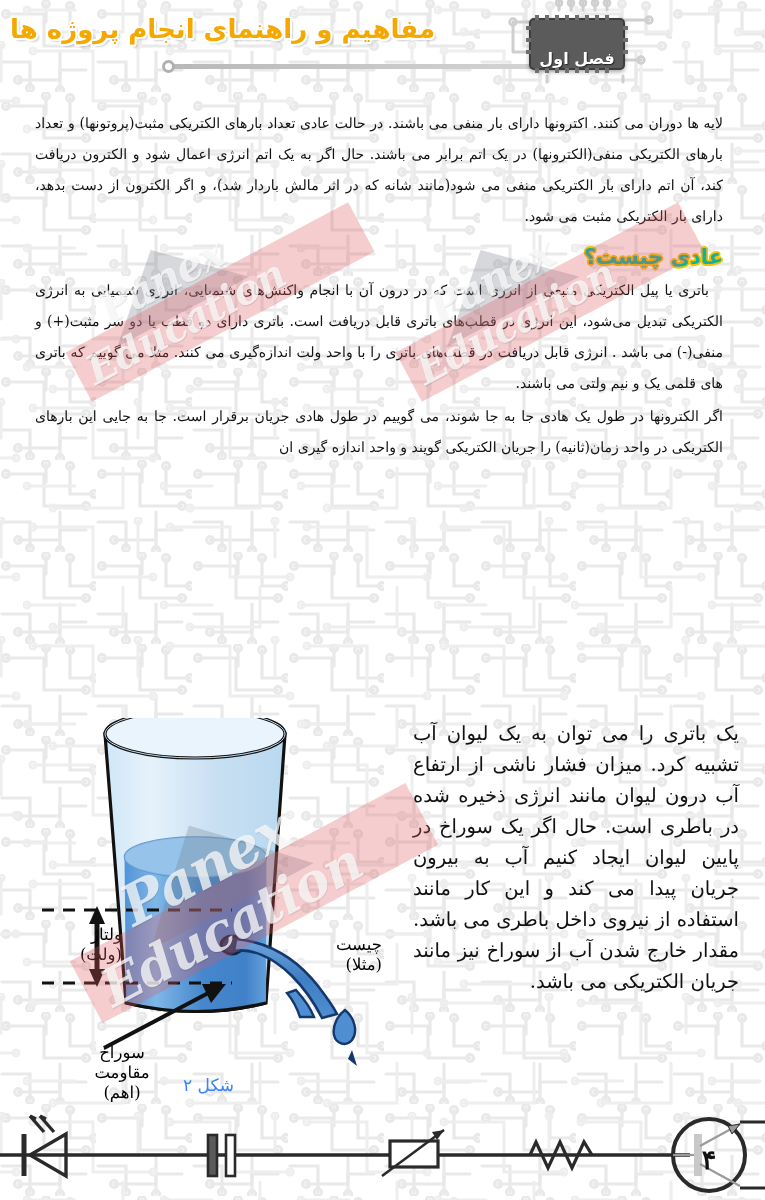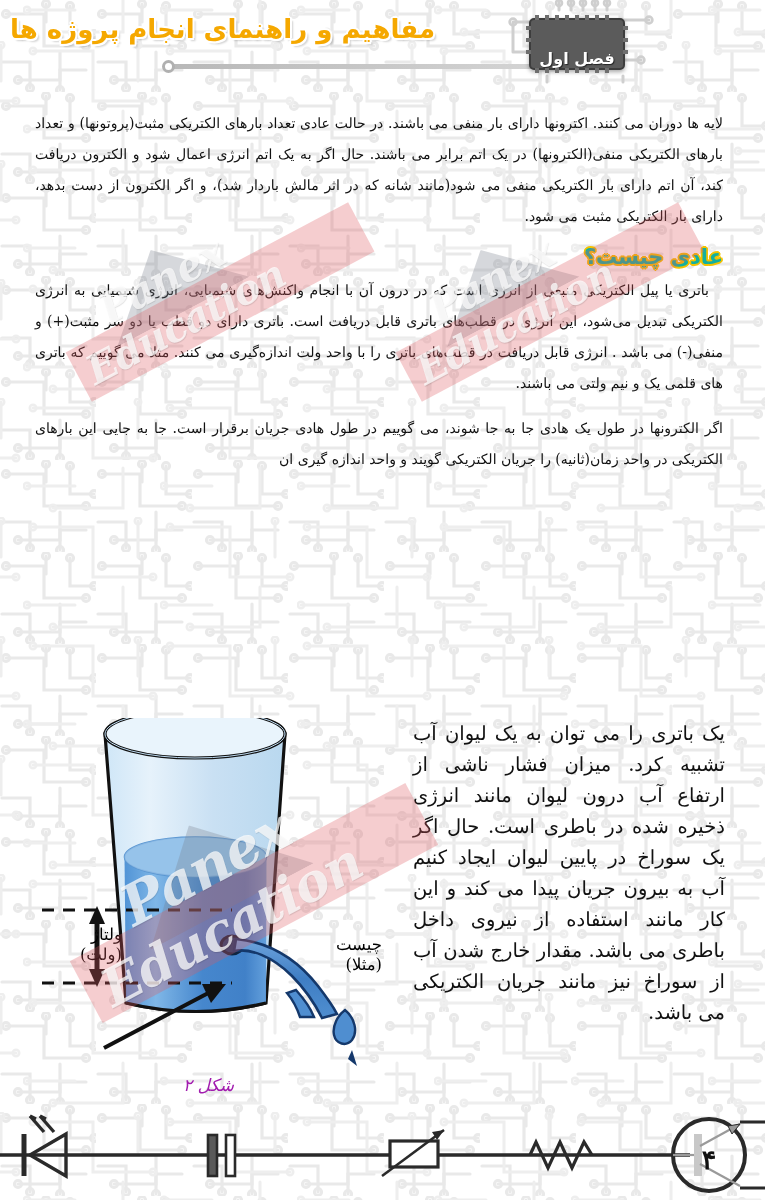--- a/index.html
+++ b/index.html
@@ -82,21 +82,21 @@
   .para{
     margin:0 42px 0 35px;
     font-family:"DejaVu Serif","Liberation Serif",serif;
     font-size:14px;
     line-height:31px;
     color:#111;
     text-align:justify;
     text-align-last:right;
     text-justify:inter-word;
   }
-  .para + .para{margin-top:14px;}
+  .para + .para{margin-top:2px;}
   .indent{text-indent:14px;}
 
   .section-head{
     margin:13px 42px 6px 35px;
     direction:rtl;
     text-align:right;
     font-size:21px;font-weight:bold;
     color:#12b0a0;
     text-shadow:
        1.8px 0 0 #F3C200, -1.8px 0 0 #F3C200, 0 1.8px 0 #F3C200, 0 -1.8px 0 #F3C200,
@@ -106,34 +106,34 @@
   
   .figure-block{
     position:absolute;
     top:718px;left:0;width:765px;height:395px;
     z-index:2;
   }
   .side-col{
     position:absolute;
     top:0;right:0;
     width:352px;
-    padding-right:40px;
+    padding-right:26px;
     box-sizing:border-box;
     direction:rtl;
   }
   .side-col .para{margin:0;font-size:19.5px;line-height:31px;}
 
   .figure{
     position:absolute;top:0;left:0;width:400px;height:395px;
   }
   .fig-caption{
     position:absolute;
     left:183px;top:1075px;
     font-family:"DejaVu Serif","Liberation Serif",serif;
-    font-size:17px;color:#a21caf;direction:rtl;z-index:4;font-style:italic;
+    font-size:17px;color:#3b82f6;direction:rtl;z-index:4;
   }
   .fig-label{
     position:absolute;
     font-family:"DejaVu Serif","Liberation Serif",serif;
     font-size:16.5px;color:#000;direction:rtl;line-height:20px;
     z-index:4;text-align:center;
   }
   .label-voltage{left:42px;top:925px;width:80px;text-align:right;}
   .label-current{left:302px;top:935px;width:80px;text-align:right;}
   .label-hole{left:62px;top:1043px;width:120px;text-align:center;}
@@ -349,20 +349,25 @@
   </div>
 
   <div class="fig-label label-voltage">
     <div>ولتاژ</div>
     <div>(ولت)</div>
   </div>
   <div class="fig-label label-current">
     <div>چیست</div>
     <div>(مثلا)</div>
   </div>
+  <div class="fig-label label-hole">
+    <div>سوراخ</div>
+    <div>مقاومت</div>
+    <div>(اهم)</div>
+  </div>
   <div class="fig-caption">شکل ۲</div>
 
   <div class="wm" style="left:70px;top:236px;width:290px;height:140px;">
     <div class="wm-tri" style="left:22px;top:10px;width:150px;height:70px;clip-path:polygon(50% 0,100% 100%,0 100%);"></div>
     <div class="wm-band" style="left:-10px;top:38px;width:320px;height:56px;"></div>
     <div class="wm-text" style="left:24px;top:20px;font-size:42px;">Panex</div>
     <div class="wm-text" style="left:6px;top:62px;font-size:40px;">Education</div>
   </div>
 
   <div class="wm" style="left:400px;top:236px;width:290px;height:140px;">

